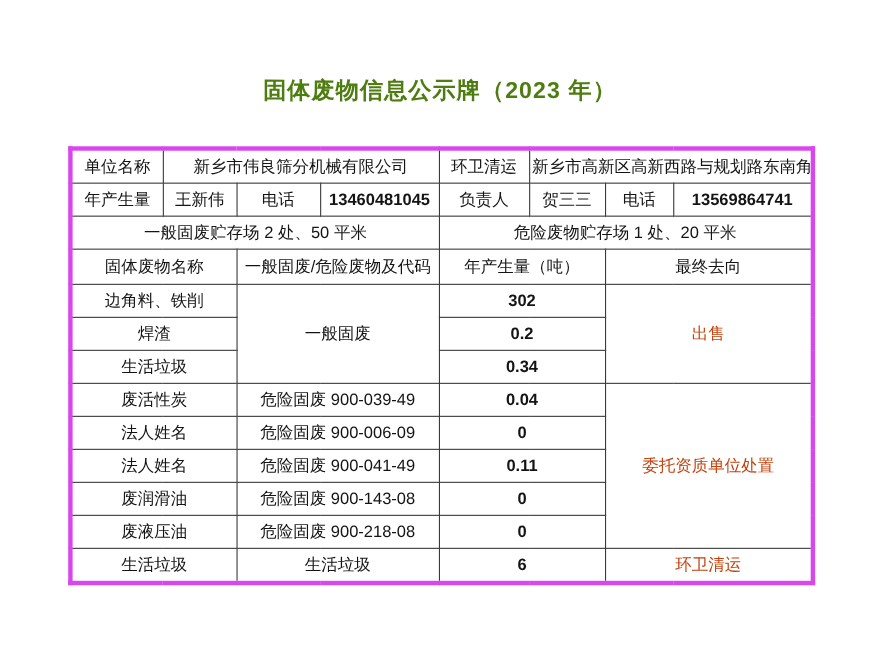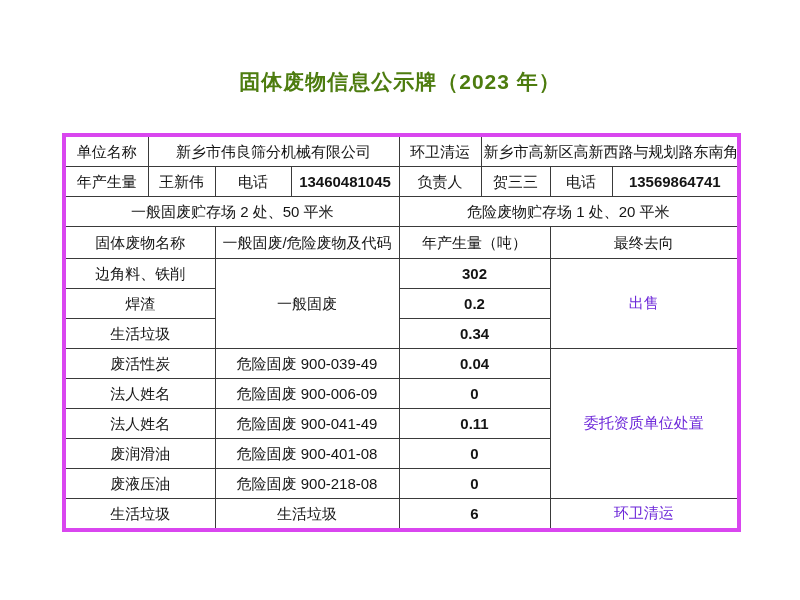--- a/index.html
+++ b/index.html
@@ -41,21 +41,21 @@
     vertical-align: middle;
     font-size: 15px;
     padding: 0 2px;
     overflow: hidden;
     white-space: nowrap;
     height: 29px;
     line-height: 1.15;
   }
   table.notice tr.hdr td { height: 31px; text-align: center; }
   td.num { font-weight: 600; font-size: 14.5px; }
-  td.blue { color: #6d28d9; font-family: Liberation Serif, serif; }
+  td.blue { color: #c2410c; }
   td.code { font-size: 14.5px; }
 </style>
 </head>
 <body>
 
 <div class="page">
   <h1 class="title">固体废物信息公示牌（2023 年）</h1>
 
   <table class="notice">
     <colgroup>
@@ -126,21 +126,21 @@
       <td colspan="2" class="code">危险固废  900-006-09</td>
       <td colspan="2" class="num">0</td>
     </tr>
     <tr>
       <td colspan="2">法人姓名</td>
       <td colspan="2" class="code">危险固废  900-041-49</td>
       <td colspan="2" class="num">0.11</td>
     </tr>
     <tr>
       <td colspan="2">废润滑油</td>
-      <td colspan="2" class="code">危险固废 900-401-08</td>
+      <td colspan="2" class="code">危险固废 900-143-08</td>
       <td colspan="2" class="num">0</td>
     </tr>
     <tr>
       <td colspan="2">废液压油</td>
       <td colspan="2" class="code">危险固废  900-218-08</td>
       <td colspan="2" class="num">0</td>
     </tr>
 
     <tr>
       <td colspan="2">生活垃圾</td>

